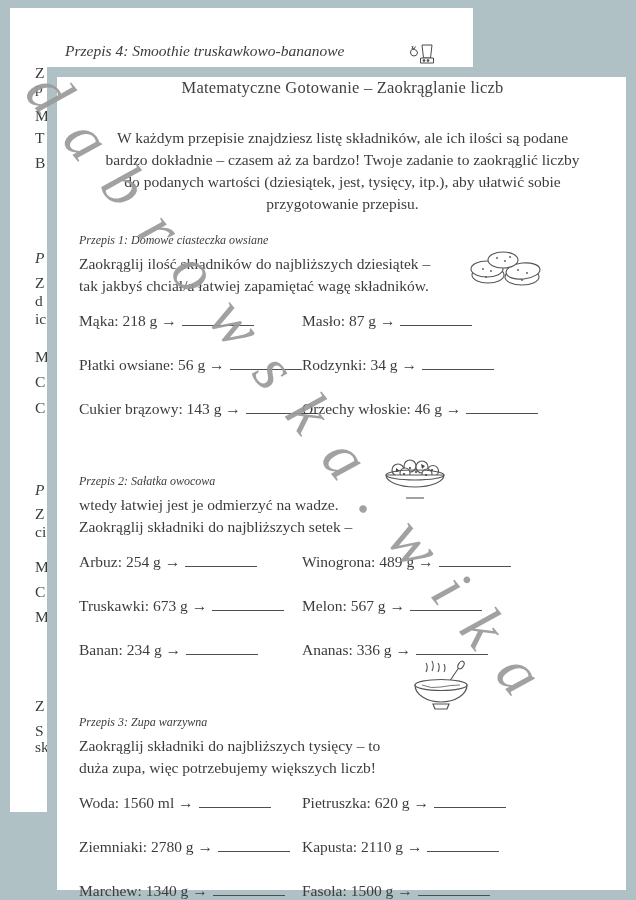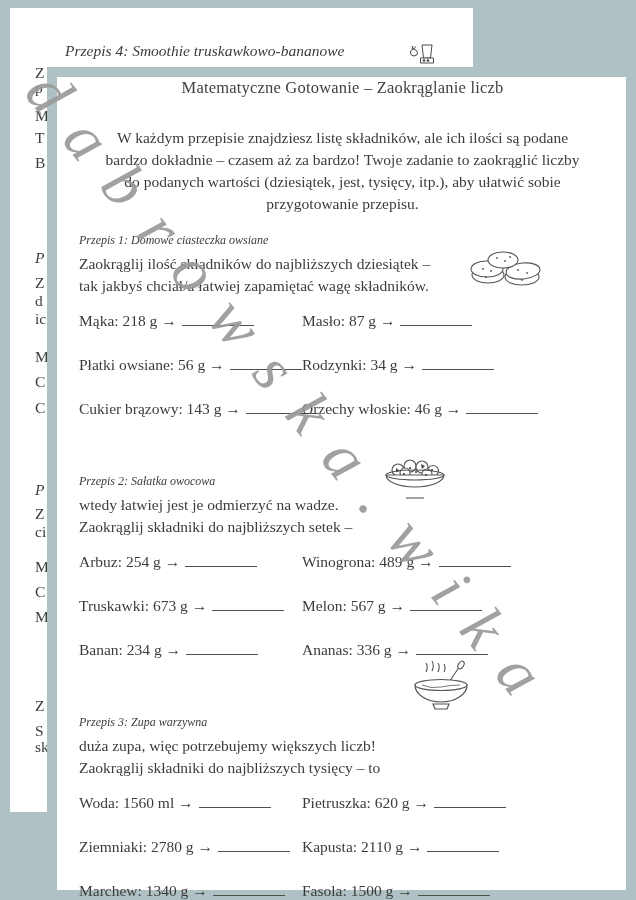--- a/index.html
+++ b/index.html
@@ -144,22 +144,22 @@
         <div class="ing"><span>Truskawki: 673 g →</span><span class="blank"></span></div>
         <div class="ing"><span>Melon: 567 g →</span><span class="blank"></span></div>
         <div class="ing"><span>Banan: 234 g →</span><span class="blank"></span></div>
         <div class="ing"><span>Ananas: 336 g →</span><span class="blank"></span></div>
       </div>
     </section>
 
     <section class="recipe">
       <div class="rhead">Przepis 3: Zupa warzywna</div>
       <div class="rdesc">
+        <div>Zaokrąglij składniki do najbliższych tysięcy – to</div>
         <div>duża zupa, więc potrzebujemy większych liczb!</div>
-        <div>Zaokrąglij składniki do najbliższych tysięcy – to</div>
       </div>
       <div class="ing-grid">
         <div class="ing"><span>Woda: 1560 ml →</span><span class="blank"></span></div>
         <div class="ing"><span>Pietruszka: 620 g →</span><span class="blank"></span></div>
         <div class="ing"><span>Ziemniaki: 2780 g →</span><span class="blank"></span></div>
         <div class="ing"><span>Kapusta: 2110 g →</span><span class="blank"></span></div>
         <div class="ing"><span>Marchew: 1340 g →</span><span class="blank"></span></div>
         <div class="ing"><span>Fasola: 1500 g →</span><span class="blank"></span></div>
       </div>
     </section>

